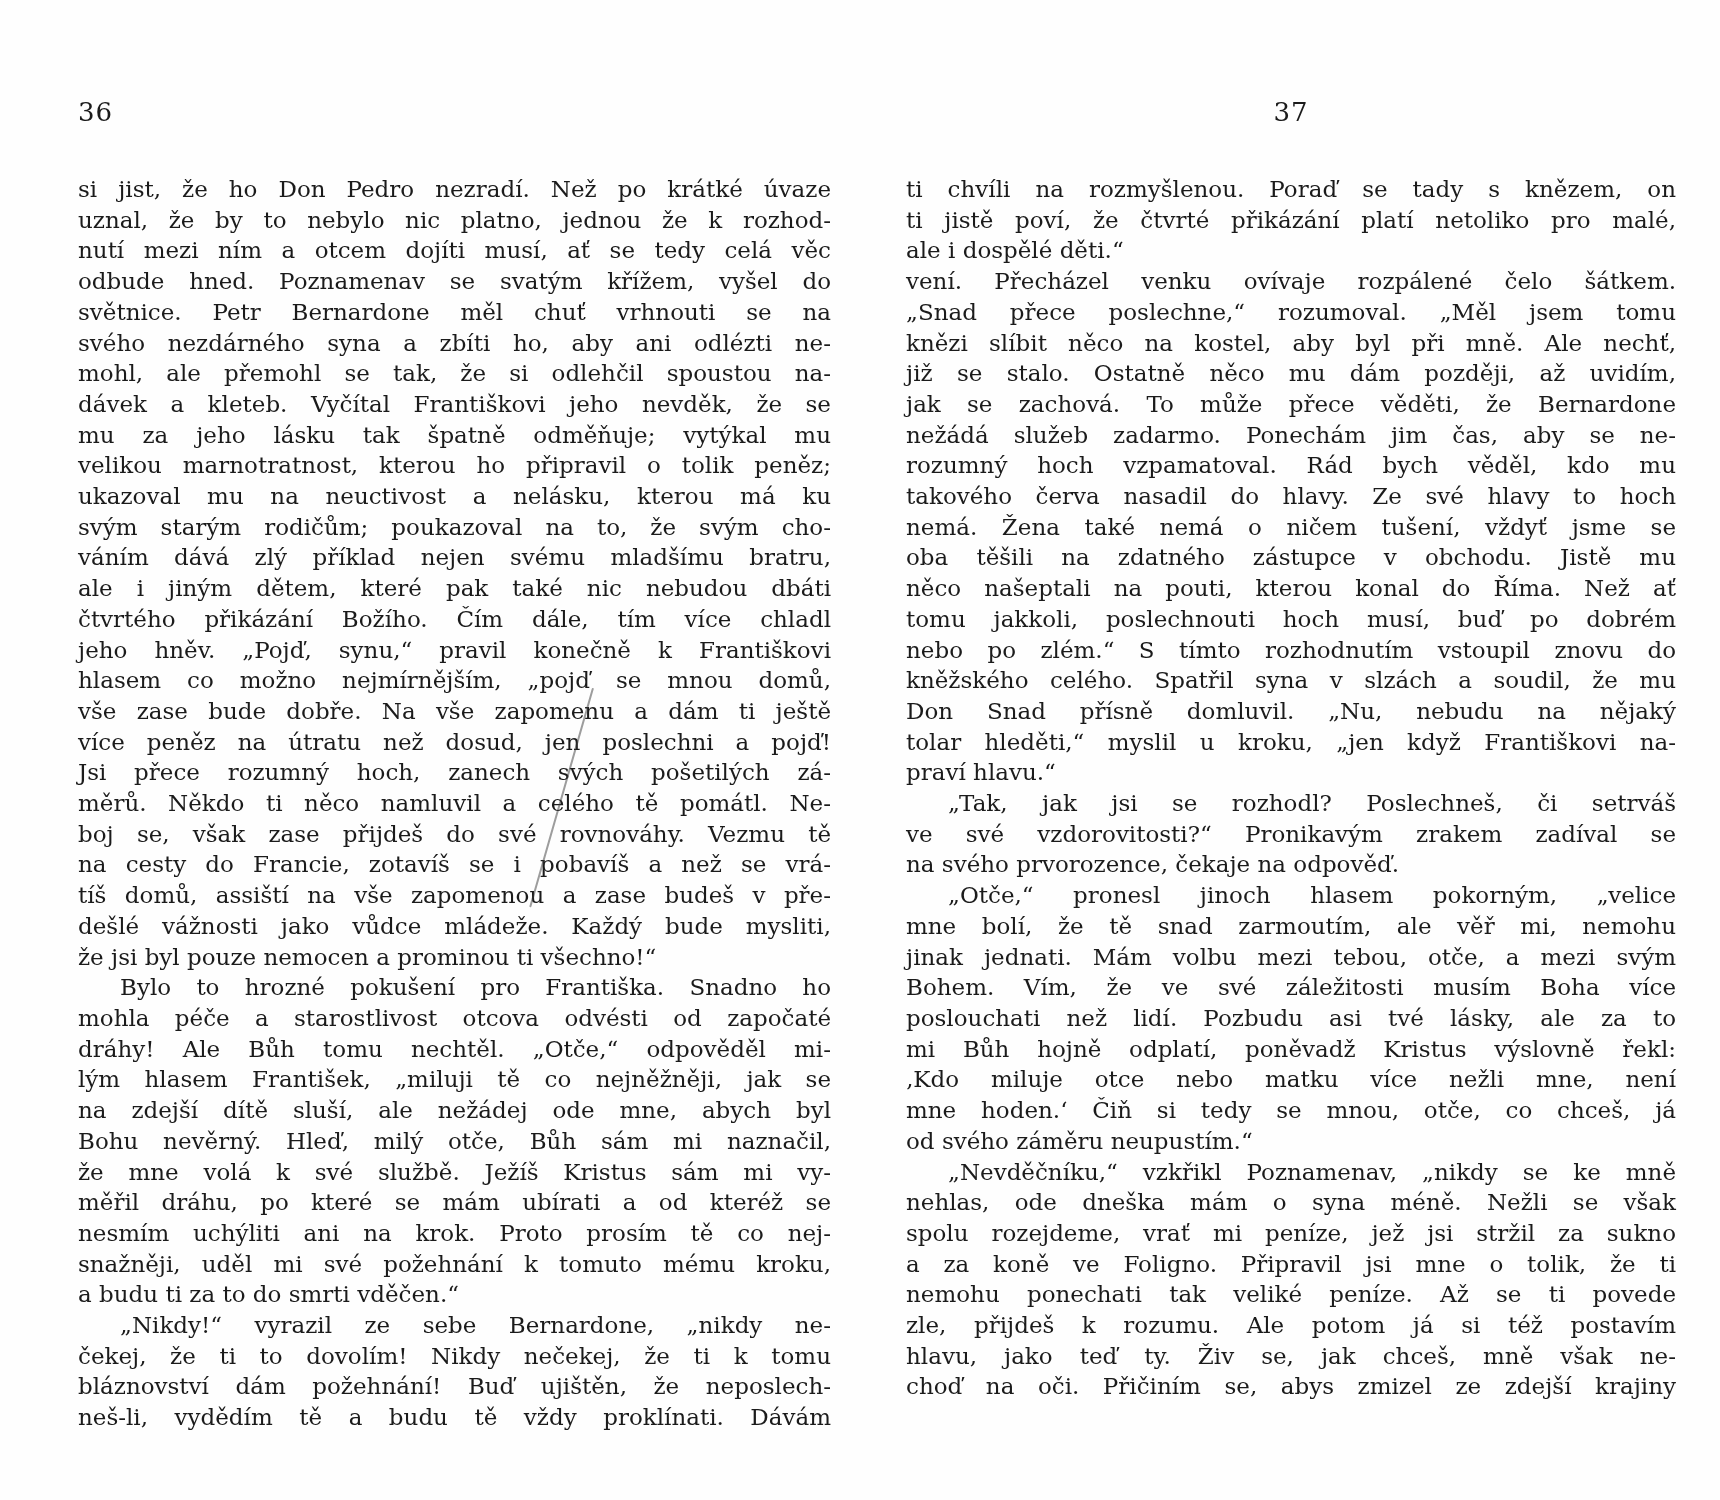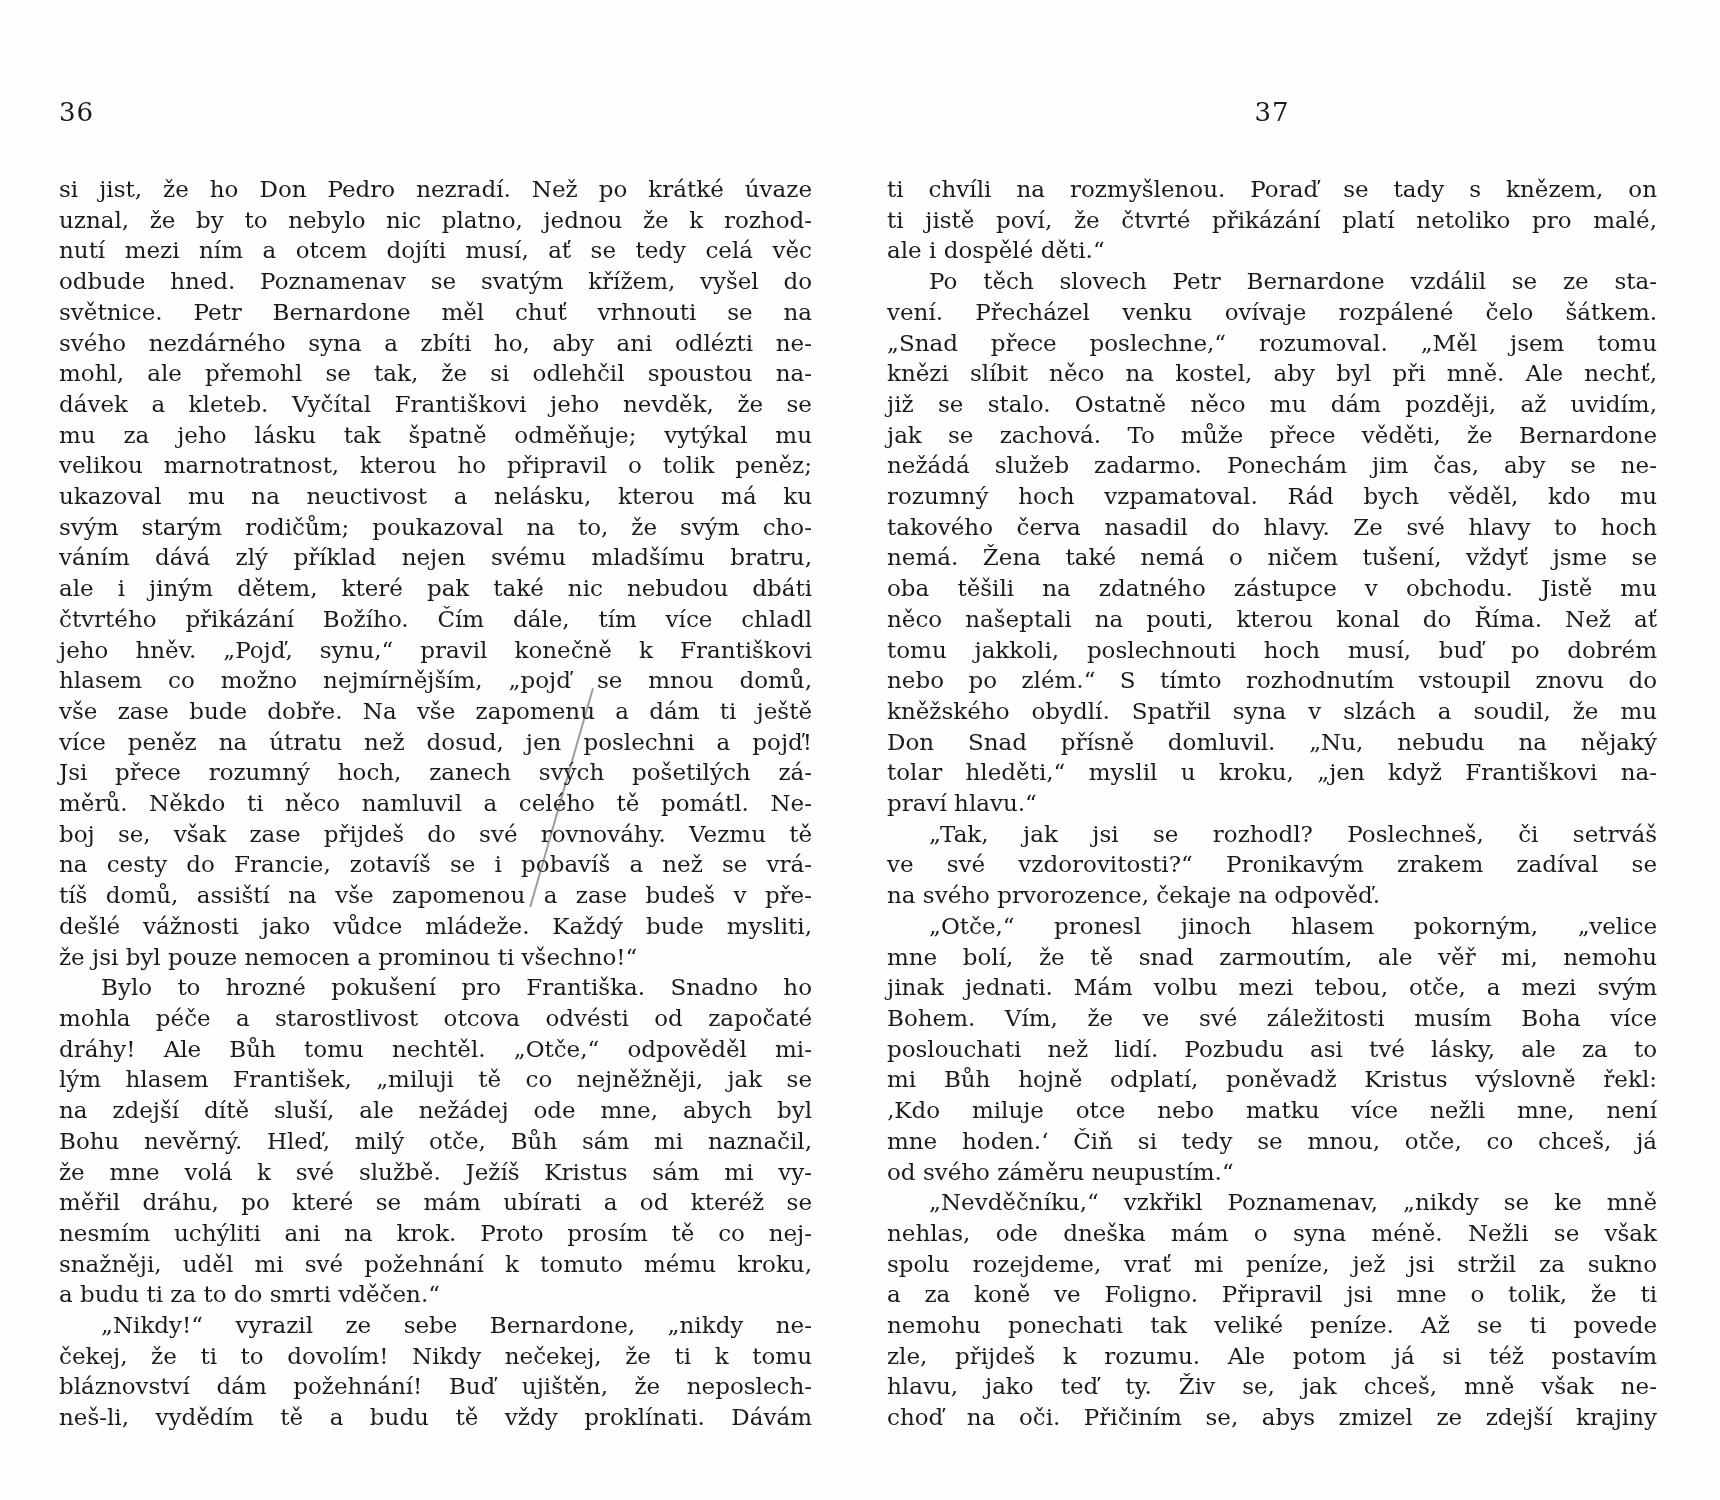--- a/index.html
+++ b/index.html
@@ -8,21 +8,21 @@
     width: 1720px;
     height: 1500px;
     position: relative;
     overflow: hidden;
     font-family: "DejaVu Serif", serif;
     color: var(--ink, #1b1b1b);
     background: var(--bg, #fefefe);
   }
   .spread {
     display: flex;
-    padding: 97px 0 0 59px;
+    padding: 97px 0 0 78px;
     gap: 75px;
   }
   .page { position: relative; }
   .page-left  { width: 753px; }
   .page-right { width: 770px; }
   .page-number {
     font-size: 26px;
     line-height: 31px;
     letter-spacing: 1px;
   }
@@ -112,35 +112,34 @@
   </div>
   <div class="page page-right">
     <div class="page-number">37</div>
     <div class="page-body">
         <div class="paragraph">
           <div class="line">ti chvíli na rozmyšlenou. Poraď se tady s knězem, on</div>
           <div class="line">ti jistě poví, že čtvrté přikázání platí netoliko pro malé,</div>
           <div class="line last">ale i dospělé děti.“</div>
         </div>
         <div class="paragraph">
-          <div class="line indent">Po těch slovech Petr Bernardone vzdálil se ze sta-</div>
           <div class="line">vení. Přecházel venku ovívaje rozpálené čelo šátkem.</div>
           <div class="line">„Snad přece poslechne,“ rozumoval. „Měl jsem tomu</div>
           <div class="line">knězi slíbit něco na kostel, aby byl při mně. Ale nechť,</div>
           <div class="line">již se stalo. Ostatně něco mu dám později, až uvidím,</div>
           <div class="line">jak se zachová. To může přece věděti, že Bernardone</div>
           <div class="line">nežádá služeb zadarmo. Ponechám jim čas, aby se ne-</div>
           <div class="line">rozumný hoch vzpamatoval. Rád bych věděl, kdo mu</div>
           <div class="line">takového červa nasadil do hlavy. Ze své hlavy to hoch</div>
           <div class="line">nemá. Žena také nemá o ničem tušení, vždyť jsme se</div>
           <div class="line">oba těšili na zdatného zástupce v obchodu. Jistě mu</div>
           <div class="line">něco našeptali na pouti, kterou konal do Říma. Než ať</div>
           <div class="line">tomu jakkoli, poslechnouti hoch musí, buď po dobrém</div>
           <div class="line">nebo po zlém.“ S tímto rozhodnutím vstoupil znovu do</div>
-          <div class="line">kněžského obydlí. Spatřil syna v slzách a soudil, že mu</div>
+          <div class="line">kněžského celého. Spatřil syna v slzách a soudil, že mu</div>
           <div class="line">Don Snad přísně domluvil. „Nu, nebudu na nějaký</div>
           <div class="line">tolar hleděti,“ myslil u kroku, „jen když Františkovi na-</div>
           <div class="line last">praví hlavu.“</div>
         </div>
         <div class="paragraph">
           <div class="line indent">„Tak, jak jsi se rozhodl? Poslechneš, či setrváš</div>
           <div class="line">ve své vzdorovitosti?“ Pronikavým zrakem zadíval se</div>
           <div class="line last">na svého prvorozence, čekaje na odpověď.</div>
         </div>
         <div class="paragraph">

